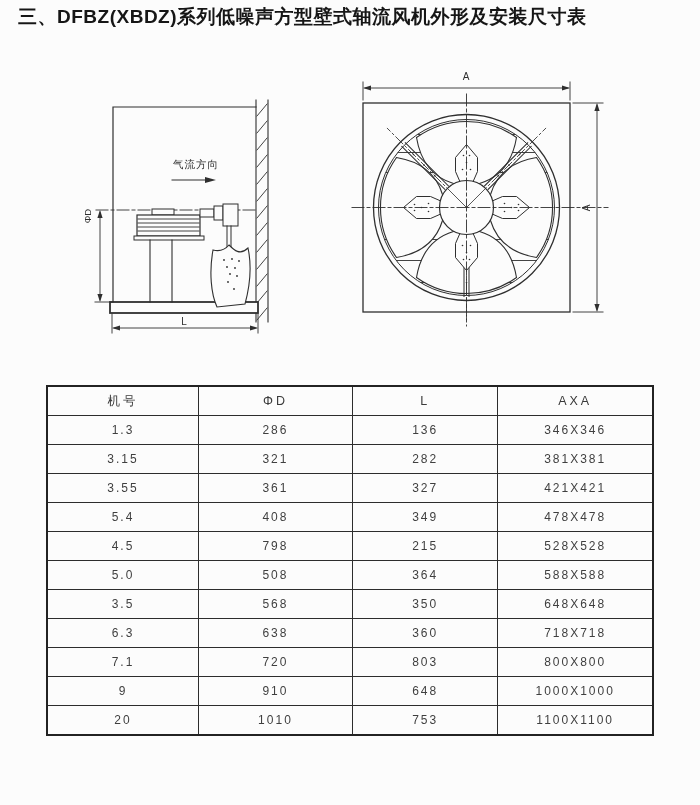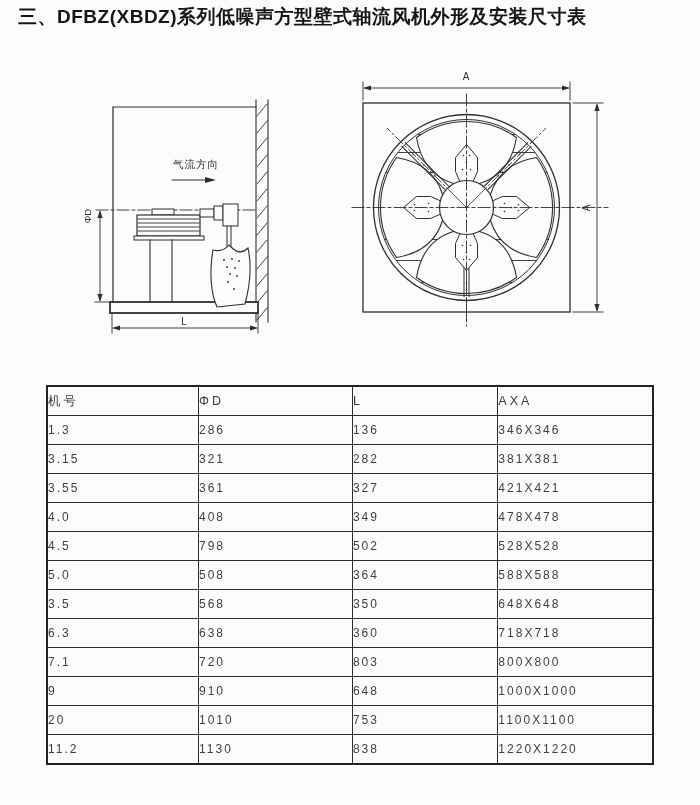--- a/index.html
+++ b/index.html
@@ -15,21 +15,21 @@
   }
   svg.drawings { position:absolute; left:0; top:60px; }
   svg text { font-family:"Liberation Sans", sans-serif; }
   table.spec {
     position:absolute; left:46px; top:385px; width:608px;
     border-collapse:collapse; table-layout:fixed;
     border:2px solid #232323;
   }
   table.spec th, table.spec td {
     border:1px solid #2d2d2d; height:28px; padding:0;
-    text-align:left; vertical-align:middle;
+    text-align:center; vertical-align:middle;
     font-size:12px; font-weight:normal; color:#3f3f3f;
     letter-spacing:2px; white-space:nowrap;margin-top:34px;
   }
   table.spec th { font-size:12.5px; letter-spacing:3px; color:#3a3a3a; }
 </style>
 </head>
 <body>
 
 <h1 class="title">三、DFBZ(XBDZ)系列低噪声方型壁式轴流风机外形及安装尺寸表</h1>
 
@@ -268,29 +268,29 @@
         <td>282</td>
         <td>381X381</td>
       </tr>
       <tr>
         <td>3.55</td>
         <td>361</td>
         <td>327</td>
         <td>421X421</td>
       </tr>
       <tr>
-        <td>4.0</td>
+        <td>5.4</td>
         <td>408</td>
         <td>349</td>
         <td>478X478</td>
       </tr>
       <tr>
         <td>4.5</td>
         <td>798</td>
-        <td>502</td>
+        <td>215</td>
         <td>528X528</td>
       </tr>
       <tr>
         <td>5.0</td>
         <td>508</td>
         <td>364</td>
         <td>588X588</td>
       </tr>
       <tr>
         <td>3.5</td>
@@ -315,20 +315,14 @@
         <td>910</td>
         <td>648</td>
         <td>1000X1000</td>
       </tr>
       <tr>
         <td>20</td>
         <td>1010</td>
         <td>753</td>
         <td>1100X1100</td>
       </tr>
-      <tr>
-        <td>11.2</td>
-        <td>1130</td>
-        <td>838</td>
-        <td>1220X1220</td>
-      </tr>
     </tbody>
 </table>
 
 </body></html>

